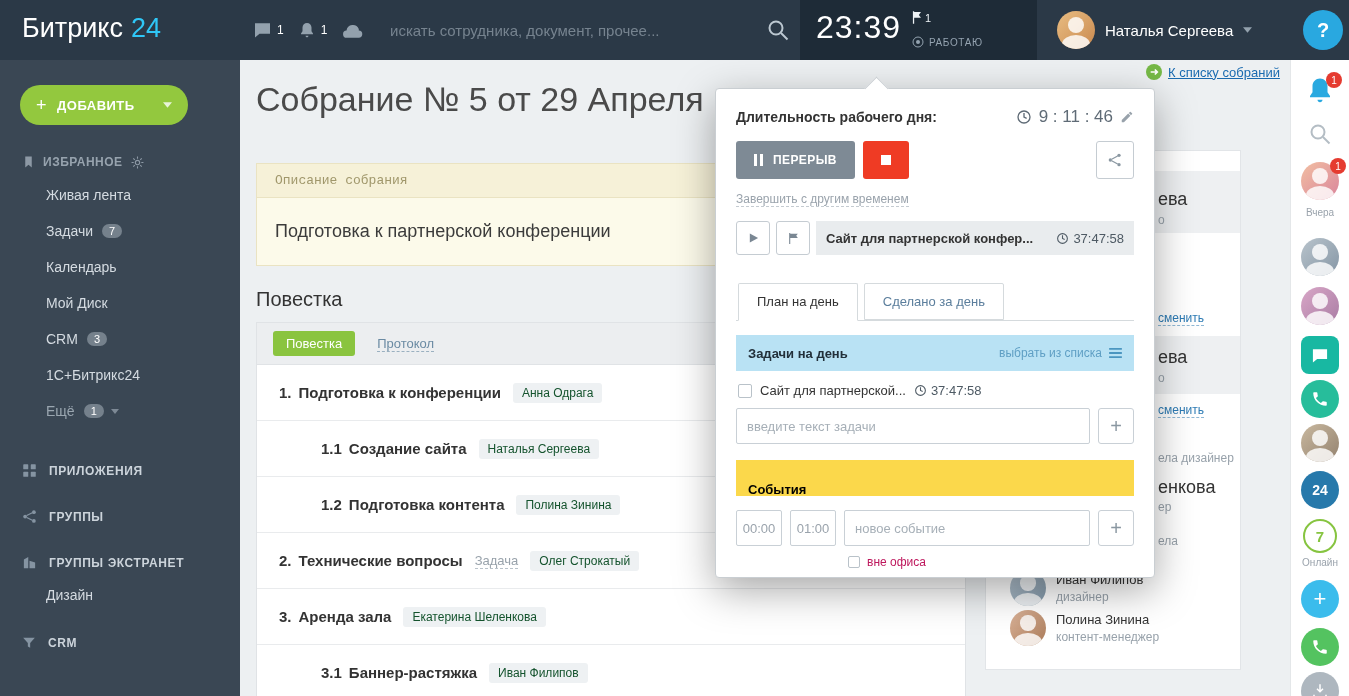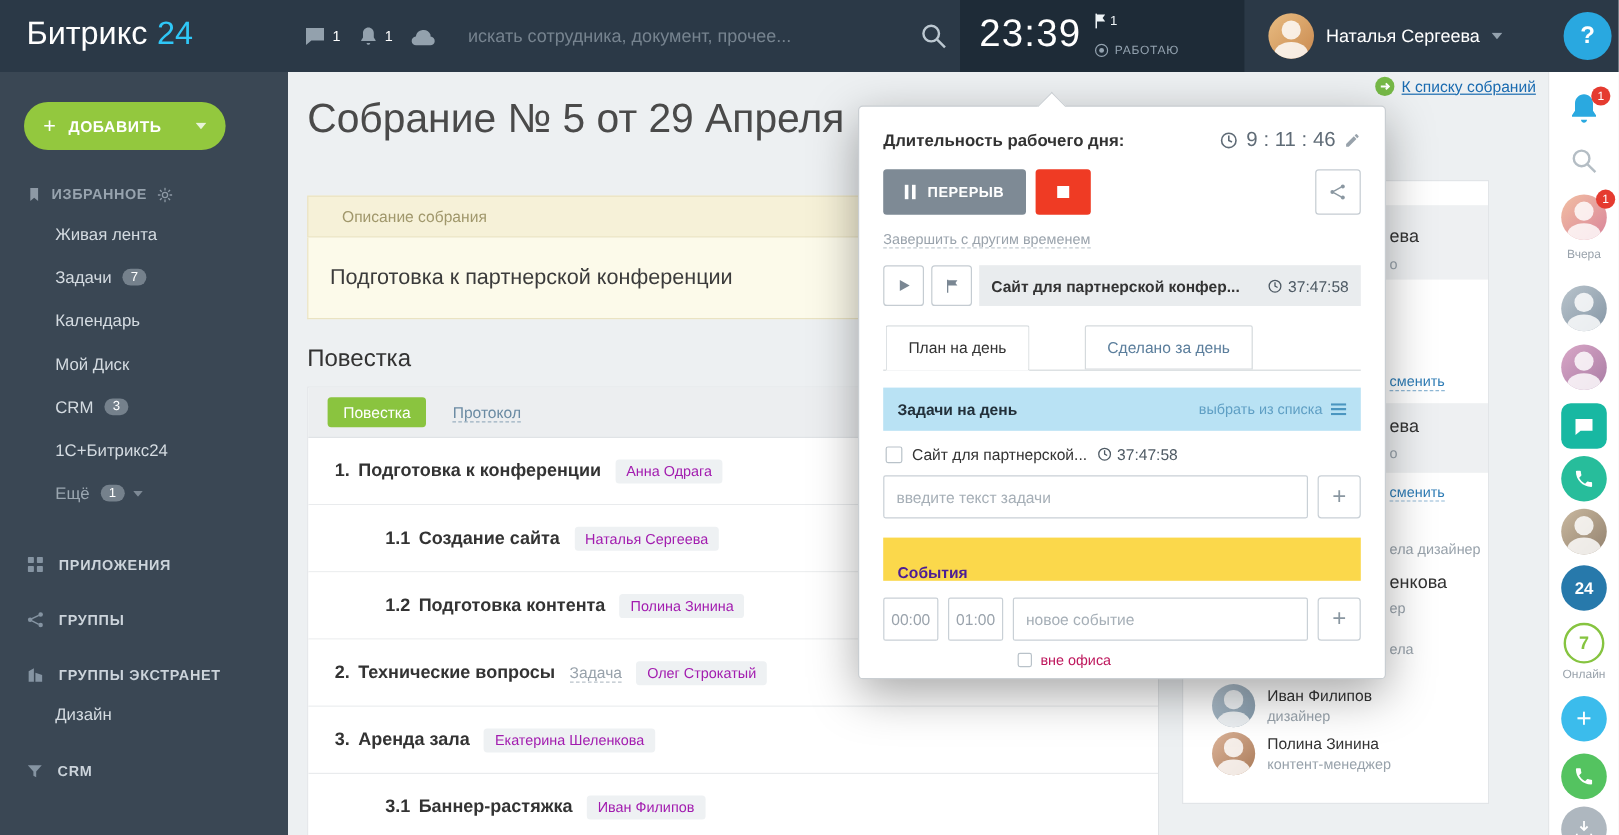--- a/index.html
+++ b/index.html
@@ -58,40 +58,40 @@
   .sb-sec { display: flex; align-items: center; gap: 12px; padding-left: 22px; margin-top: 31px; color: #ccd4db; font-size: 12px; font-weight: bold; letter-spacing: .6px; cursor: pointer; }
   .sb-sec .ic { color: #8594a2; }
   .sb-child { margin-top: 10px; height: 30px; }
 
   
   .page-title { position: absolute; left: 256px; top: 80px; font-size: 34px; font-weight: 300; color: #4a4a4a; }
   .back-link { position: absolute; left: 1146px; top: 64px; display: flex; align-items: center; gap: 6px; font-size: 13px; color: #1a6bb0; cursor: pointer; z-index: 40; }
   .back-link .txt { text-decoration: underline; }
   .bl-ic { width: 16px; height: 16px; border-radius: 50%; background: #76b947; display: flex; align-items: center; justify-content: center; flex: none; }
   .desc-card { position: absolute; left: 256px; top: 163px; width: 710px; }
-  .desc-head { height: 35px; line-height: 34px; padding-left: 28px; background: #f6f1d8; border: 1px solid #eae3c2; font-size: 13px; color: #a0976b; }
+  .desc-head { height: 35px; line-height: 34px; padding-left: 18px; background: #f6f1d8; border: 1px solid #eae3c2; font-size: 13px; color: #a0976b; font-family: Liberation Mono, monospace; }
   .desc-body { padding: 23px 18px; background: #fcfaea; border: 1px solid #eae3c2; border-top: none; font-size: 18px; color: #3b3b3b; }
   .agenda-title { position: absolute; left: 256px; top: 288px; font-size: 20px; font-weight: normal; color: #333; }
   .agenda { position: absolute; left: 256px; top: 322px; width: 710px; background: #fff; border: 1px solid #e0e3e6; }
   .agenda-tabs { height: 42px; background: #eceef0; border-bottom: 1px solid #e0e3e6; display: flex; align-items: center; gap: 22px; padding-left: 16px; }
   .tab-green { background: #8ac43f; color: #fff; font-size: 13px; padding: 5px 13px; border-radius: 3px; cursor: pointer; }
   .tab-link { color: #6b8ba3; font-size: 13px; border-bottom: 1px dashed #9ab0c0; cursor: pointer; }
   .a-row { height: 56px; display: flex; align-items: center; border-bottom: 1px solid #e9ebed; background: #fff; cursor: pointer; }
   .lvl1 { padding-left: 22px; }
   .lvl2 { padding-left: 64px; }
   .a-num, .a-title { font-size: 15px; color: #333; font-weight: bold; }
   .a-num { margin-right: 7px; }
-  .a-person { margin-left: 12px; background: #eef1f3; color: #a21caf; font-size: 12px; padding: 3px 9px; border-radius: 3px; text-align: center; }
+  .a-person { margin-left: 12px; background: #eef1f3; color: #14532d; font-size: 12px; padding: 3px 9px; border-radius: 3px; text-align: center; }
   .a-tag { margin-left: 12px; color: #98a2ab; font-size: 13px; border-bottom: 1px dashed #b9c2ca; cursor: pointer; }
 
   
   .panel { position: absolute; left: 985px; top: 150px; width: 256px; height: 520px; background: #fff; border: 1px solid #e2e5e8; z-index: 10; }
   .stripe { position: absolute; left: 0; width: 100%; background: #eef0f2; }
   .frag { position: absolute; white-space: nowrap; }
-  .frag-d { font-size: 15px; color: #333; }
+  .frag-d { font-size: 18px; color: #333; }
   .frag-g { font-size: 12px; color: #98a2ab; }
   .frag-l { font-size: 12px; color: #2e7cb5; border-bottom: 1px dashed #8fb8d5; cursor: pointer; }
   .p-member { position: absolute; left: 24px; display: flex; gap: 10px; align-items: center; cursor: pointer; }
   .pm-name { display: block; font-size: 13px; color: #333; }
   .pm-role { display: block; font-size: 12px; color: #98a2ab; margin-top: 3px; }
 
   
   .popup { position: absolute; left: 715px; top: 88px; width: 440px; background: #fff; border: 1px solid #c9ced2; border-radius: 4px; box-shadow: 0 12px 40px rgba(0,0,0,.35); z-index: 50; padding: 18px 20px 8px; }
   .popup::before { content: ""; position: absolute; top: -9px; left: 152px; width: 16px; height: 16px; background: #fff; transform: rotate(45deg); border-left: 1px solid #c9ced2; border-top: 1px solid #c9ced2; }
   .pp-head { display: flex; align-items: center; }
@@ -105,39 +105,39 @@
   .ic-pause { width: 9px; height: 12px; border-left: 3px solid #fff; border-right: 3px solid #fff; }
   .ic-stop { width: 10px; height: 10px; background: #fff; }
   .btn-share { margin-left: auto; width: 38px; height: 38px; background: #fff; border: 1px solid #c5ccd2; border-radius: 3px; display: flex; align-items: center; justify-content: center; color: #8a97a1; cursor: pointer; }
   .pp-other { text-align: left; margin-top: 11px; }
   .pp-other span { font-size: 12px; color: #9aa3ac; border-bottom: 1px dashed #c4cbd1; cursor: pointer; }
   .pp-task { display: flex; gap: 6px; margin-top: 15px; align-items: center; }
   .sq-btn { width: 34px; height: 34px; border: 1px solid #c5ccd2; border-radius: 3px; background: #fff; display: flex; align-items: center; justify-content: center; color: #7a8793; cursor: pointer; flex: none; }
   .pp-taskbar { flex: 1; height: 34px; background: #e9ecee; display: flex; align-items: center; padding: 0 10px; gap: 8px; min-width: 0; }
   .pp-taskname { font-size: 13px; font-weight: bold; color: #333; white-space: nowrap; overflow: hidden; }
   .pp-tasktime { margin-left: auto; display: flex; align-items: center; gap: 4px; color: #4e5a64; font-size: 13px; flex: none; }
-  .pp-tabs { display: flex; margin-top: 16px; border-bottom: 1px solid #d5dadd; padding-left: 2px; gap: 40px; }
+  .pp-tabs { display: flex; margin-top: 28px; border-bottom: 1px solid #d5dadd; padding-left: 2px; }
   .pp-tab { padding: 10px 18px; font-size: 13px; cursor: pointer; border: 1px solid #d5dadd; border-radius: 2px 2px 0 0; }
   .pp-tab.active { border-bottom: 1px solid #fff; margin-bottom: -1px; color: #333; background: #fff; }
   .pp-tab.inactive { color: #5b7e9c; margin-left: 6px; text-align: right; }
   .banner-blue { margin-top: 14px; height: 36px; background: #b9e2f4; display: flex; align-items: center; padding: 0 12px; }
   .bb-title { font-size: 13px; font-weight: bold; color: #22303a; }
   .bb-choose { margin-left: auto; font-size: 12px; color: #5f9fc4; cursor: pointer; display: flex; gap: 7px; align-items: center; }
   .bb-choose .ic { color: #4b96c0; }
   .pp-check { display: flex; align-items: center; gap: 8px; margin: 12px 2px 0; font-size: 13px; color: #333; }
   .cbx { width: 14px; height: 14px; border: 1px solid #b9c2c9; border-radius: 2px; background: #fff; cursor: pointer; flex: none; }
   .pp-check .time { display: flex; align-items: center; gap: 4px; color: #4e5a64; }
   .pp-inrow { display: flex; gap: 8px; margin-top: 10px; }
   .inp { height: 36px; border: 1px solid #c9d0d6; border-radius: 2px; font-size: 13px; color: #555; padding: 0 10px; font-family: inherit; outline: none; background: #fff; }
   .inp::placeholder { color: #a6afb7; }
   .inp.grow { flex: 1; min-width: 0; }
   .inp.time { width: 46px; text-align: center; color: #9aa3ac; padding: 0; flex: none; }
   .add-sq { width: 36px; height: 36px; border: 1px solid #c9d0d6; border-radius: 3px; background: #fff; color: #8a97a1; font-size: 20px; cursor: pointer; flex: none; font-family: inherit; line-height: 1; }
   .banner-yellow { margin-top: 16px; height: 36px; background: #fbd84b; display: flex; align-items: center; padding: 0 12px; }
-  .by-title { font-size: 13px; font-weight: bold; color: #4c1d95; margin-top: 23px; }
+  .by-title { font-size: 13px; font-weight: bold; color: #000000; margin-top: 23px; }
   .pp-events { display: flex; gap: 8px; margin-top: 14px; }
   .pp-ooo { display: flex; align-items: center; gap: 7px; margin: 9px 0 0 112px; font-size: 12px; color: #be185d; }
 
   
   .rail { position: absolute; right: 0; top: 60px; width: 59px; height: 636px; background: #fff; border-left: 1px solid #e4e7e9; display: flex; flex-direction: column; align-items: center; z-index: 20; }
   .ri { position: relative; cursor: pointer; flex: none; }
   .rail-badge { position: absolute; top: -4px; right: -7px; width: 16px; height: 16px; border-radius: 50%; background: #e53b30; color: #fff; font-size: 10px; display: flex; align-items: center; justify-content: center; }
   .circle { border-radius: 50%; display: flex; align-items: center; justify-content: center; }
   .rail-label { font-size: 10px; color: #9aa3ac; margin-top: 4px; }
   .rsq { border-radius: 8px; display: flex; align-items: center; justify-content: center; }

